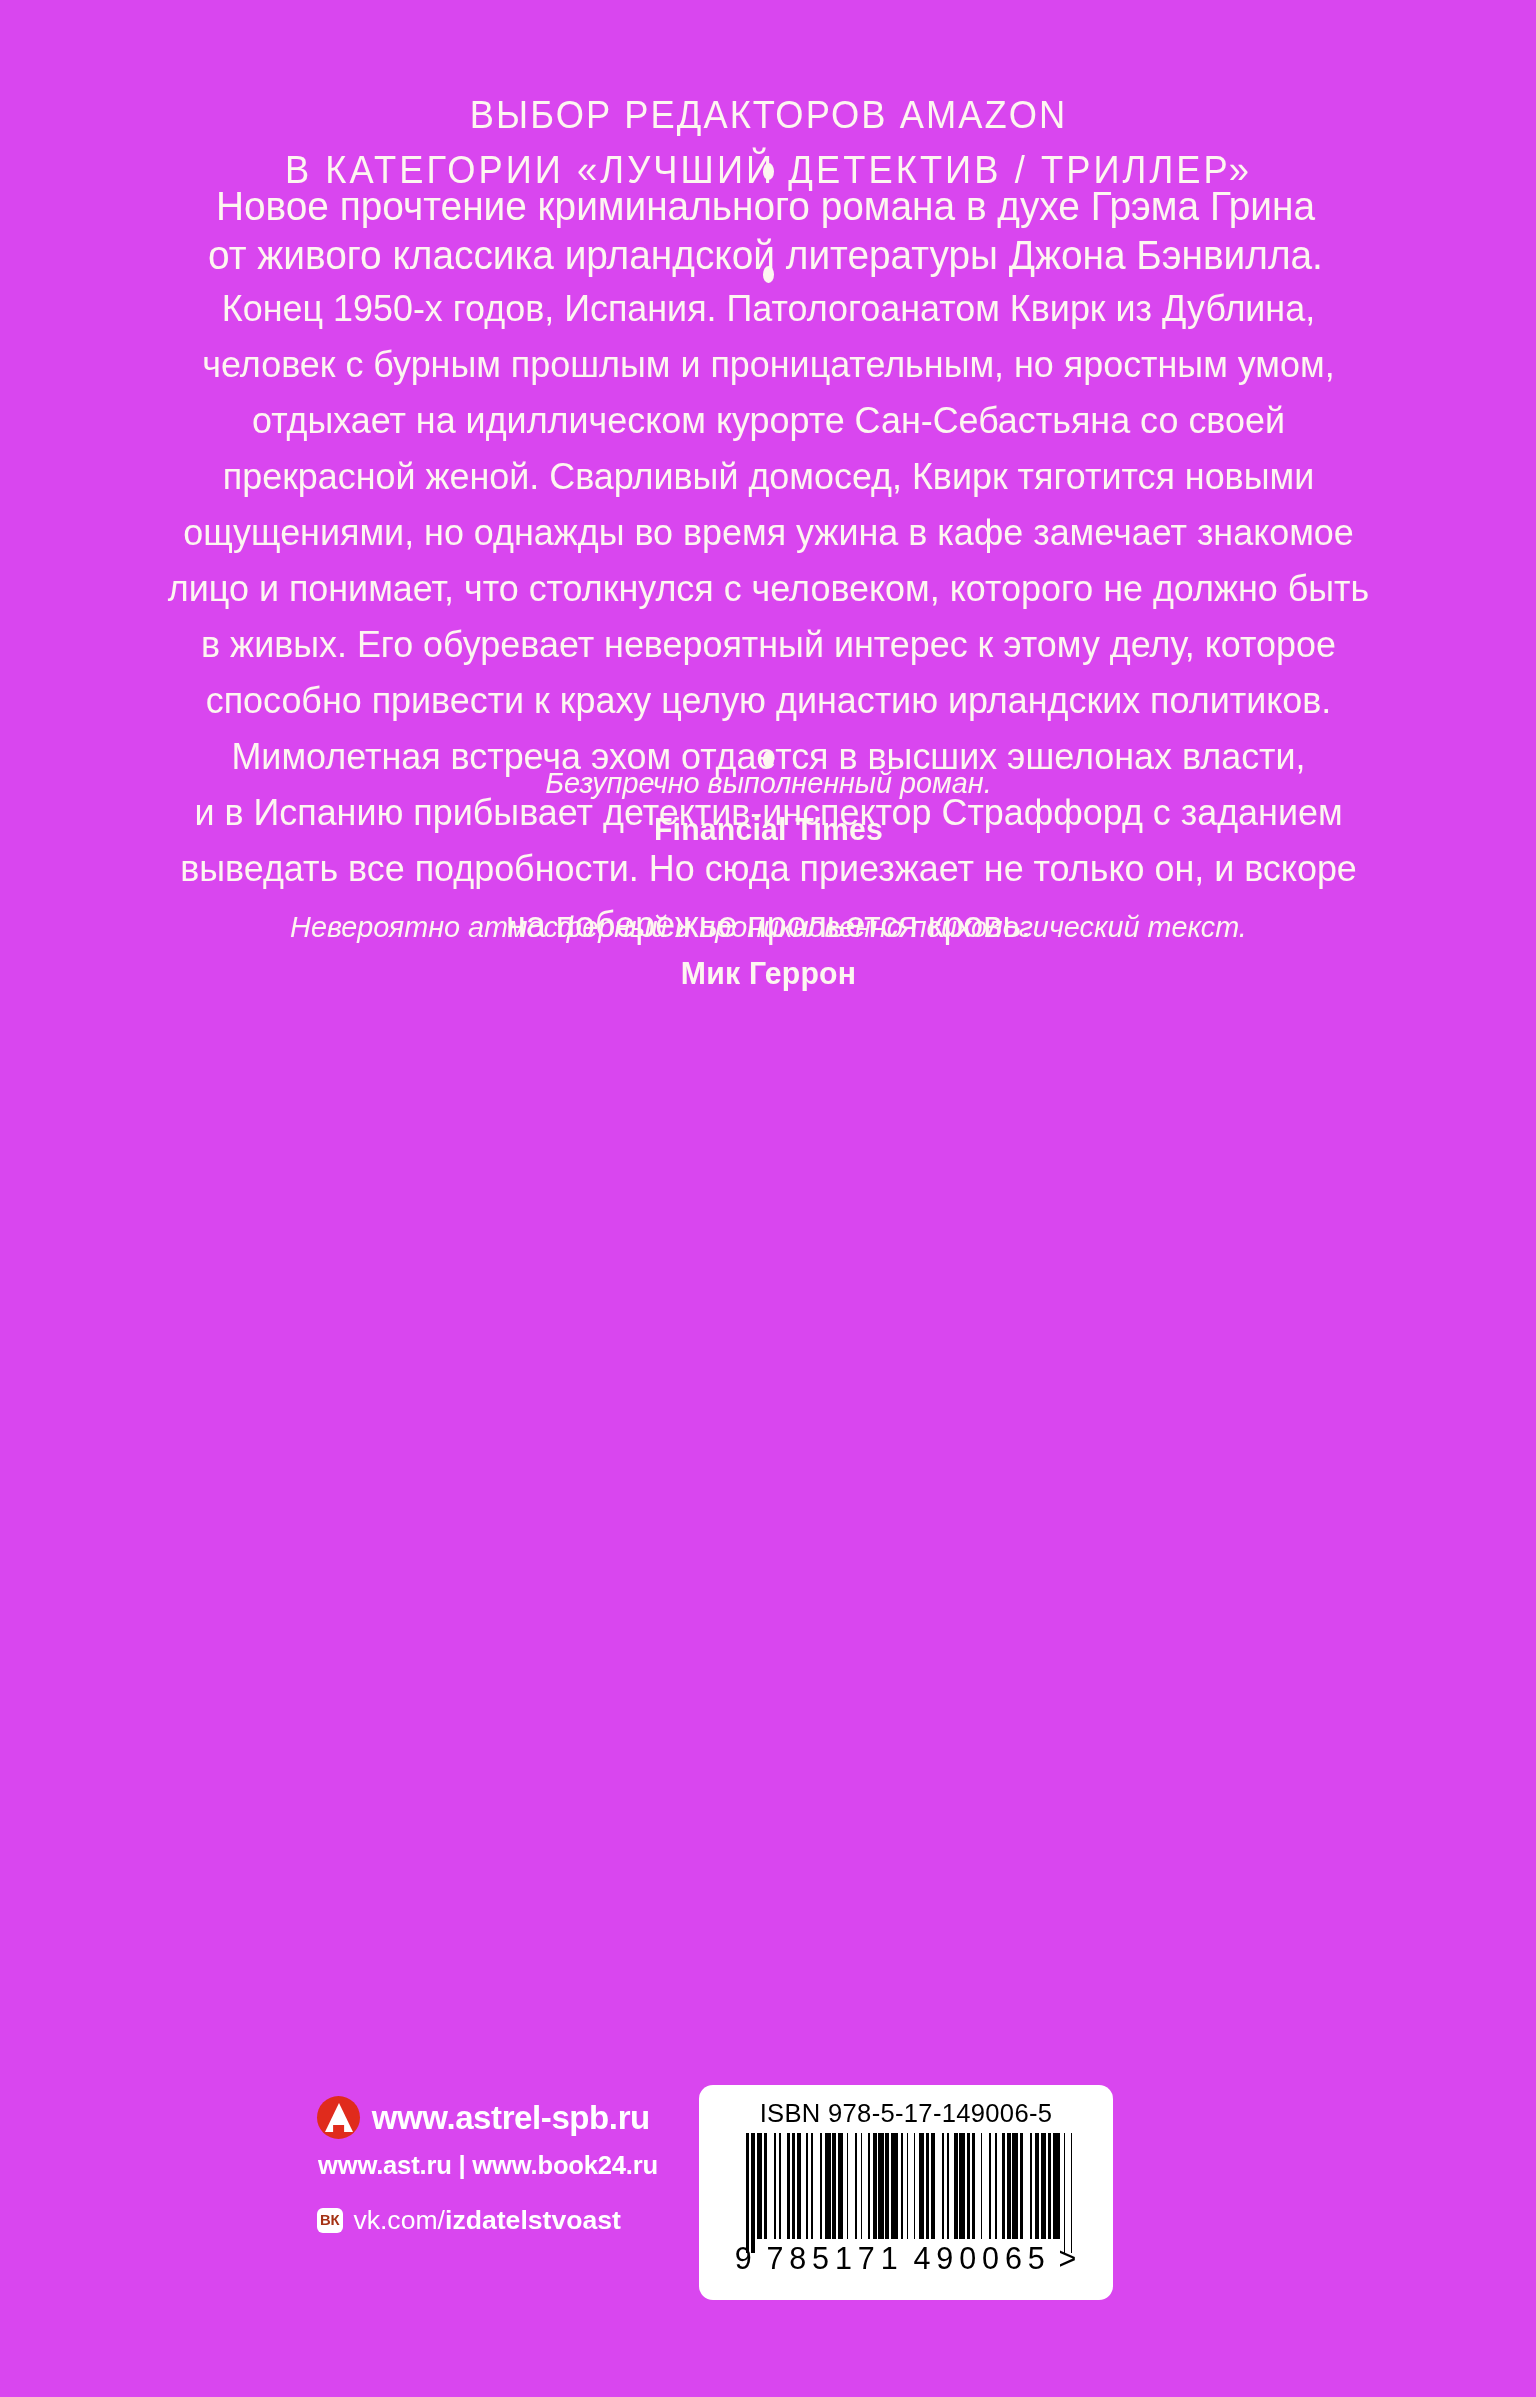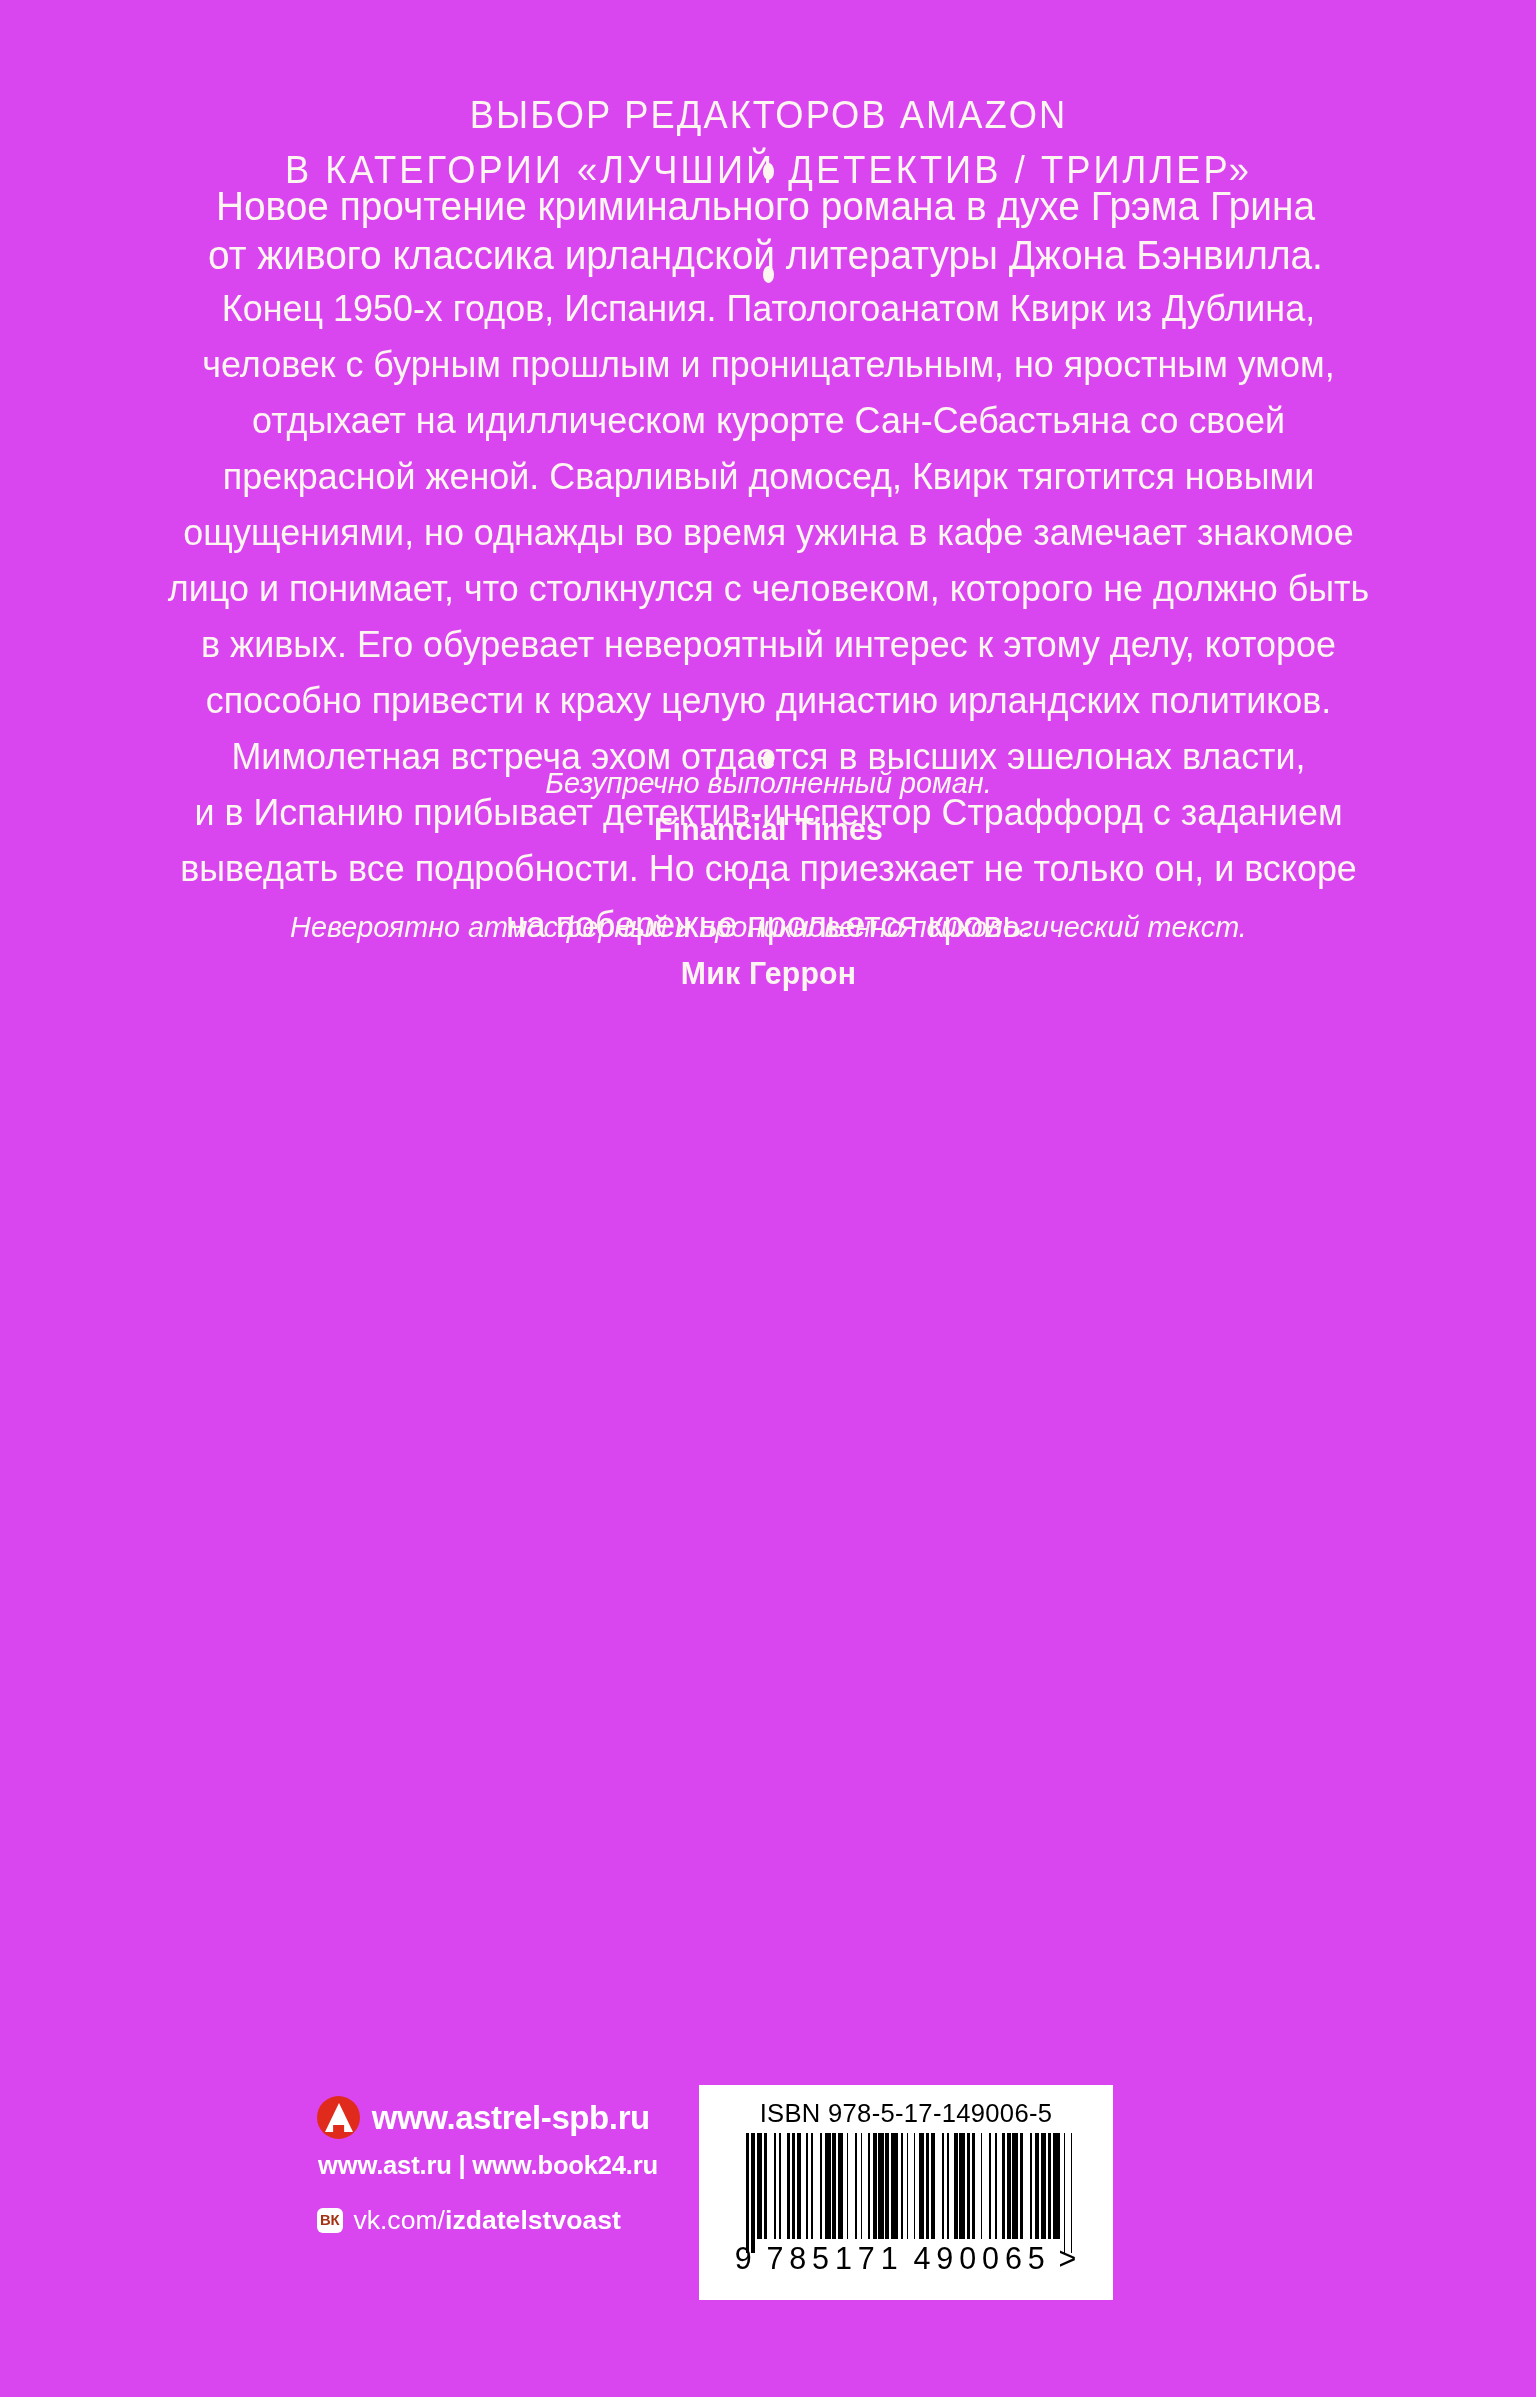--- a/index.html
+++ b/index.html
@@ -231,20 +231,21 @@
     left: 699px;
     top: 11.8px;
     width: 414px;
     height: 215px;
     background: #ffffff;
     box-sizing: border-box;
     padding: 13.8px 17.7px 9.9px 17.7px;
     display: flex;
     flex-direction: column;
     align-items: center;
+    border-radius: 14px;
   }
   .isbn-text {
     font-family: "Liberation Sans", sans-serif;
     font-size: 25.6px;
     color: #000;
     letter-spacing: 0.3px;
     white-space: nowrap;
     margin-bottom: 5.9px;
   }
   .bars {

